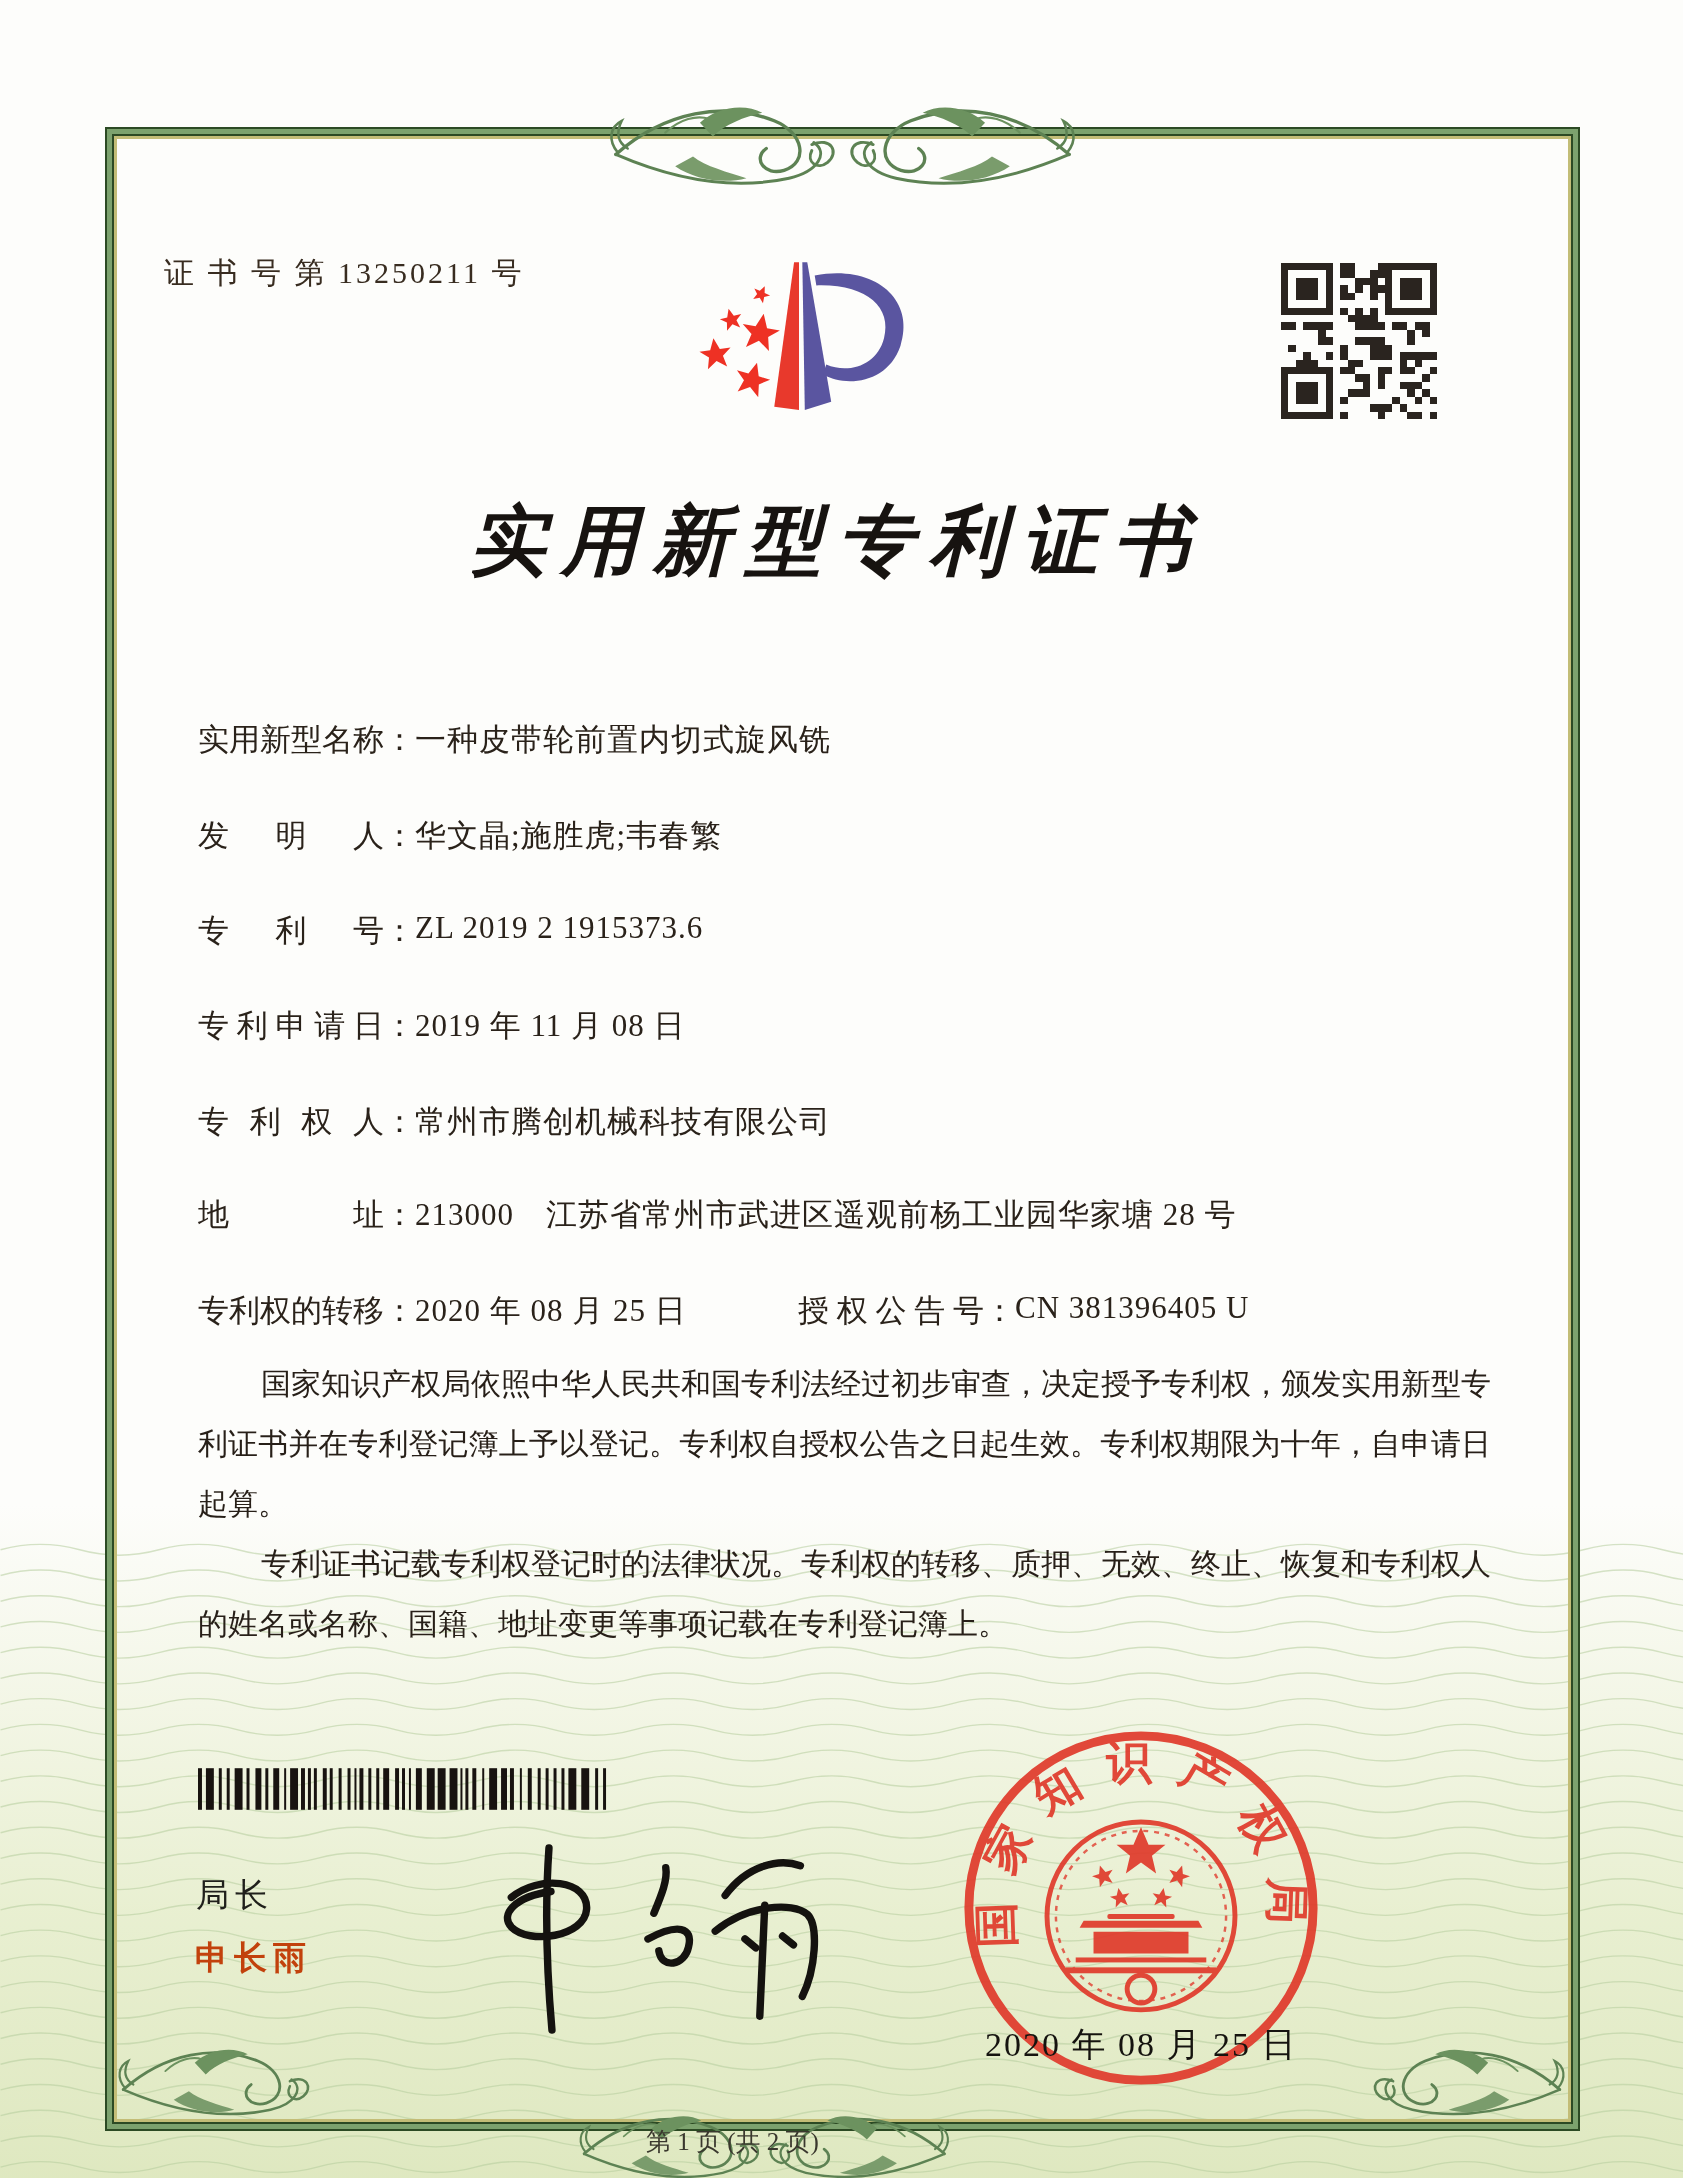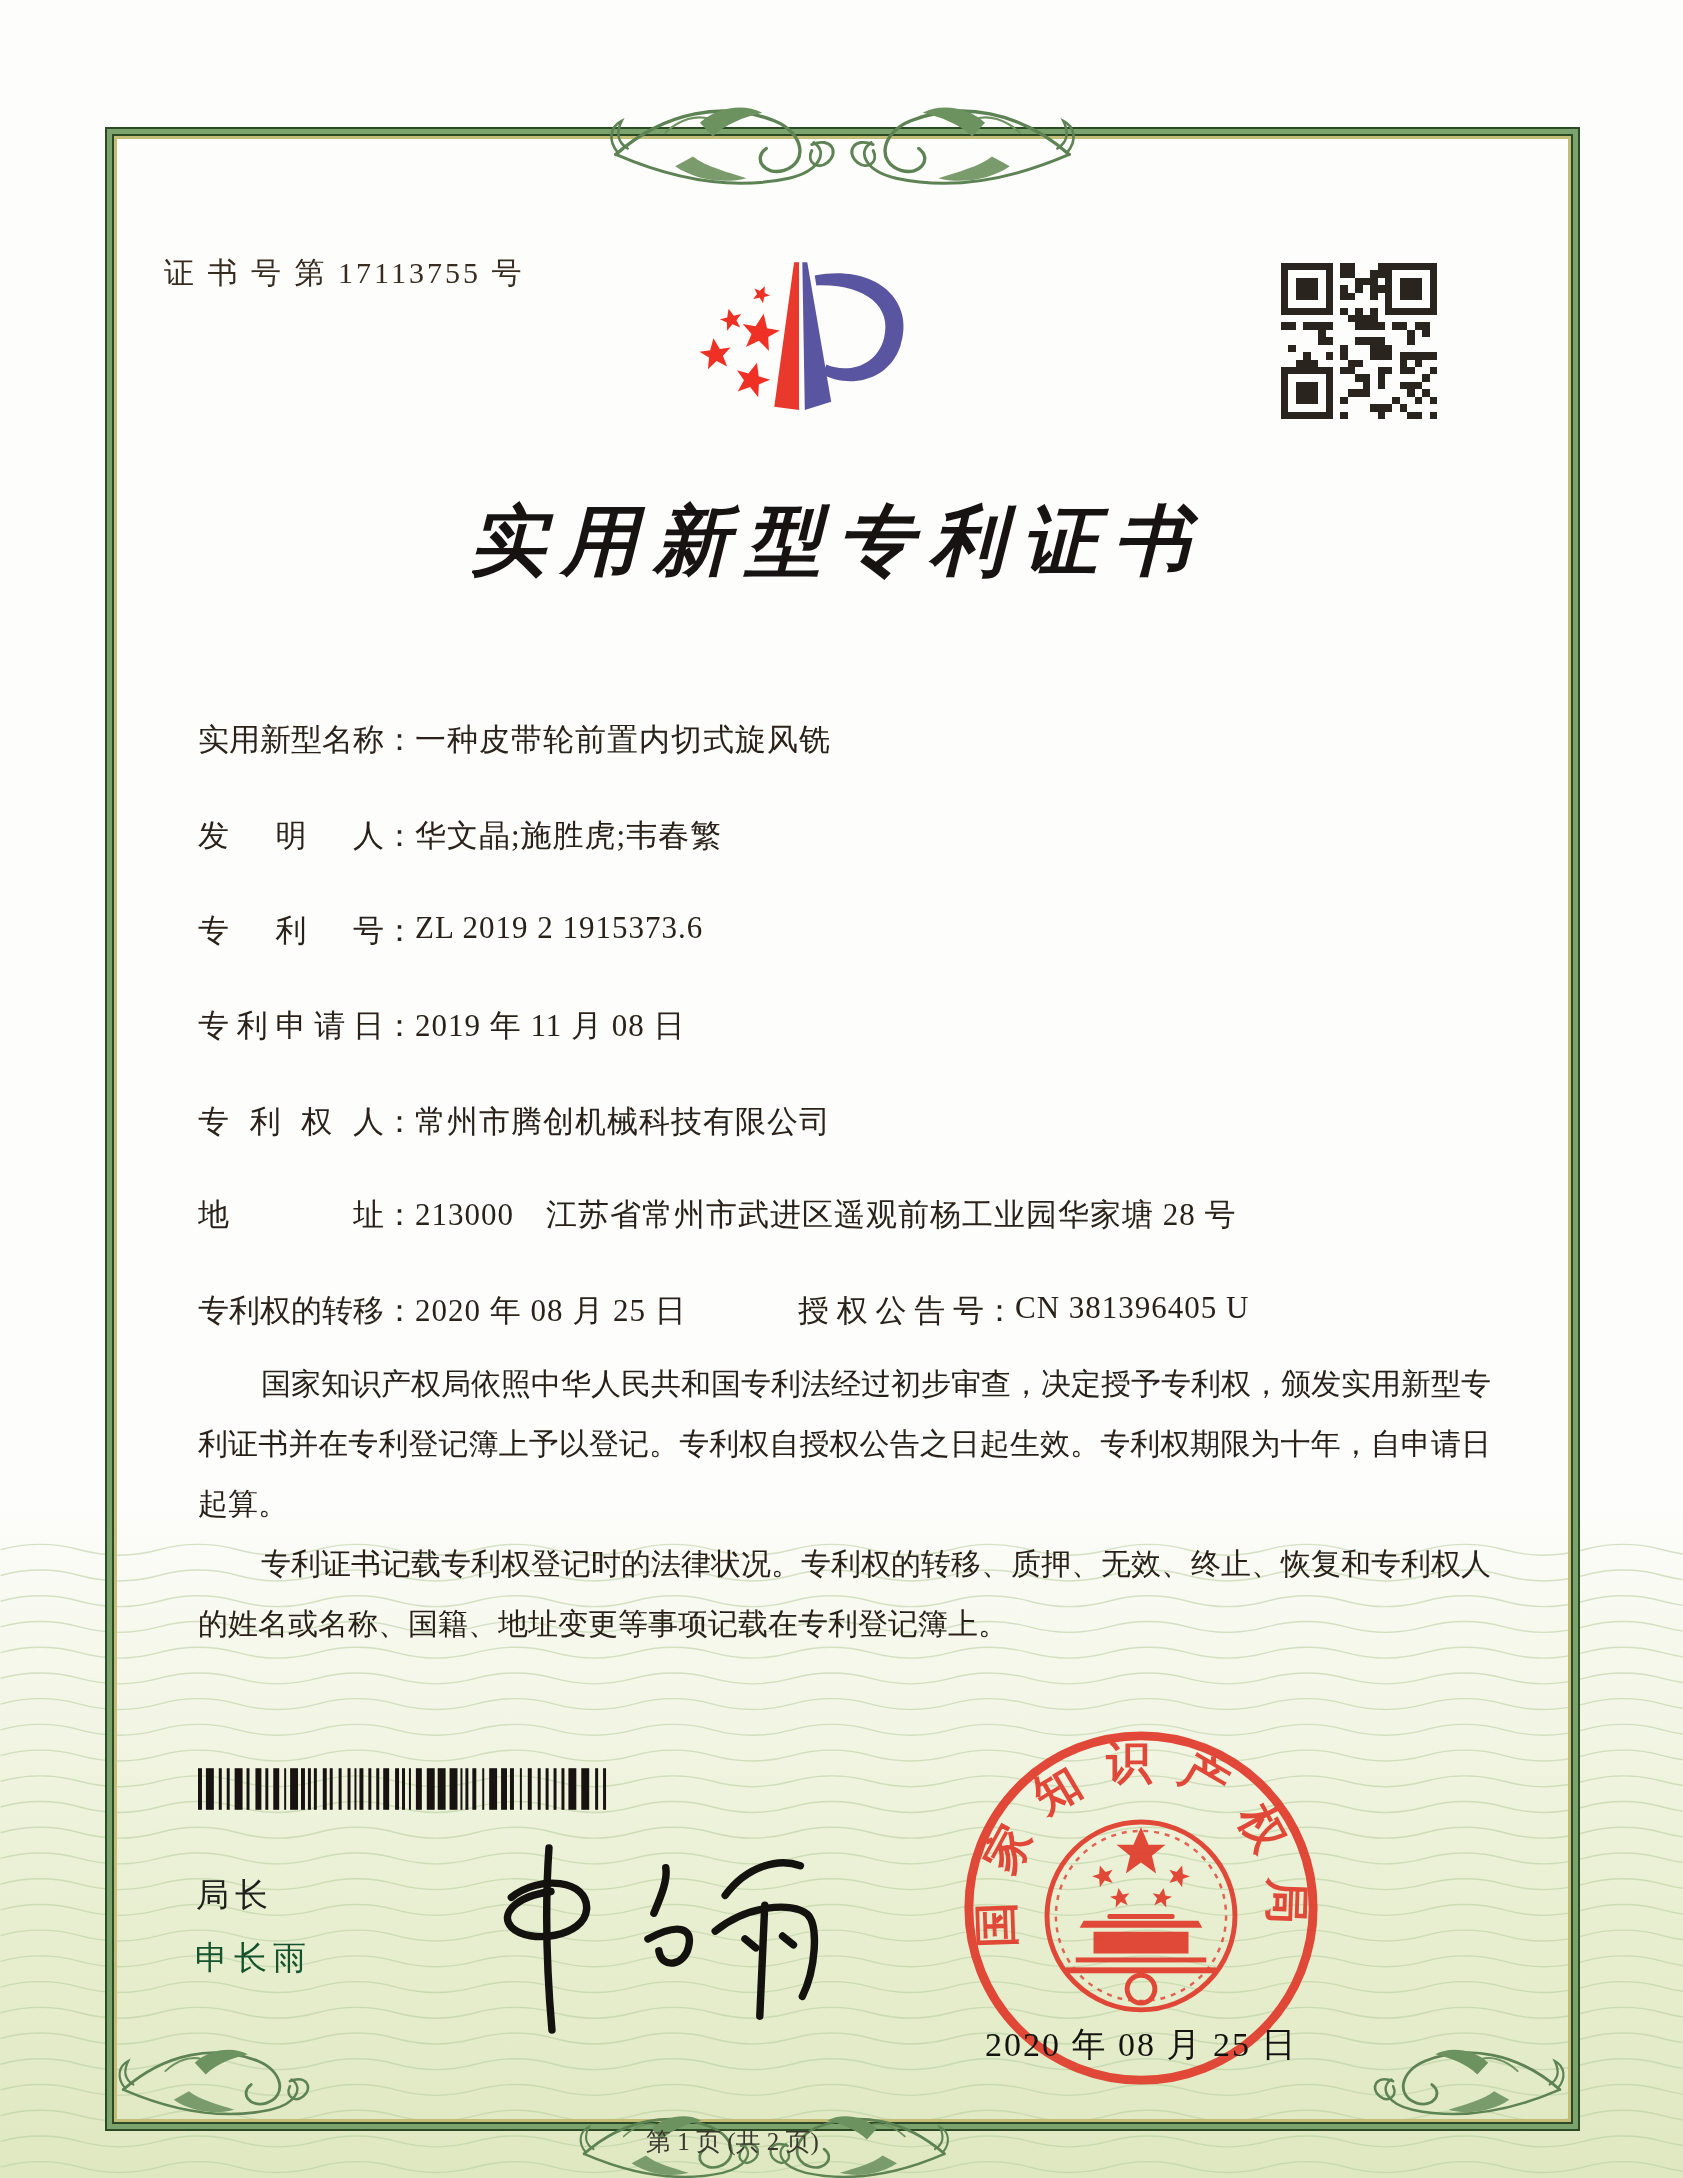--- a/index.html
+++ b/index.html
@@ -34,21 +34,21 @@
   .colon{display:inline-block;vertical-align:top;}
   .fvalue{display:inline-block;vertical-align:top;letter-spacing:1px;}
 
   .paras{left:198px;top:1354px;width:1293px;font-size:30px;line-height:60px;
          text-align:justify;color:#271f18;z-index:5;}
   .paras p{margin:0;text-indent:63px;}
 
   .barcode{left:198px;top:1768px;width:412px;height:42px;z-index:5;}
 
   .signer-title{left:196px;top:1873px;font-size:33px;letter-spacing:6px;color:#20201c;z-index:5;}
-  .signer-name{left:195px;top:1936px;font-size:33px;letter-spacing:6px;color:#14532d;z-index:5;}
+  .signer-name{left:195px;top:1936px;font-size:33px;letter-spacing:6px;color:#c2410c;z-index:5;font-weight:bold;}
   .signature{left:450px;top:1820px;z-index:6;}
 
   .seal{left:956px;top:1723px;z-index:6;}
   .seal-date{left:985px;top:2022px;width:297px;font-size:34px;letter-spacing:2px;
              color:#15130f;white-space:nowrap;z-index:7;}
 
   .footer{left:584px;top:2125px;width:297px;text-align:center;font-size:25px;color:#3a382e;z-index:7;}
 </style>
 </head>
 <body>
@@ -102,21 +102,21 @@
     <use href="#halfFlourish" transform="translate(612,94)"></use>
     <use href="#halfFlourish" transform="translate(1090,94) scale(-1,1)"></use>
 
     <use href="#halfFlourish" transform="translate(582,2126) scale(0.8)"></use>
     <use href="#halfFlourish" transform="translate(962,2126) scale(-0.8,0.8)"></use>
 
     <use href="#halfFlourish" transform="translate(116,2058) scale(0.85)"></use>
     <use href="#halfFlourish" transform="translate(1584,2058) scale(-0.85,0.85)"></use>
   </svg>
 
-  <div class="abs cert-no content">证 书 号 第 17113755 号</div>
+  <div class="abs cert-no content">证 书 号 第 13250211 号</div>
 
   <svg class="abs logo" width="297" height="203" viewBox="0 0 360 240">
     <defs>
       <polygon id="star" points="0,-10 2.94,-3.09 9.51,-3.09 4.26,1.18 5.88,8.09 0,3.82 -5.88,8.09 -4.26,1.18 -9.51,-3.09 -2.94,-3.09"></polygon>
     </defs>
     <g>
       <use href="#star" fill="#ee3124" transform="translate(131,63) scale(1.1) rotate(24)"></use>
       <use href="#star" fill="#ee3124" transform="translate(95,94) scale(1.4) rotate(-14)"></use>
       <use href="#star" fill="#ee3124" transform="translate(130,110) scale(2.4) rotate(10)"></use>
       <use href="#star" fill="#ee3124" transform="translate(76,136) scale(2.0) rotate(-8)"></use>

